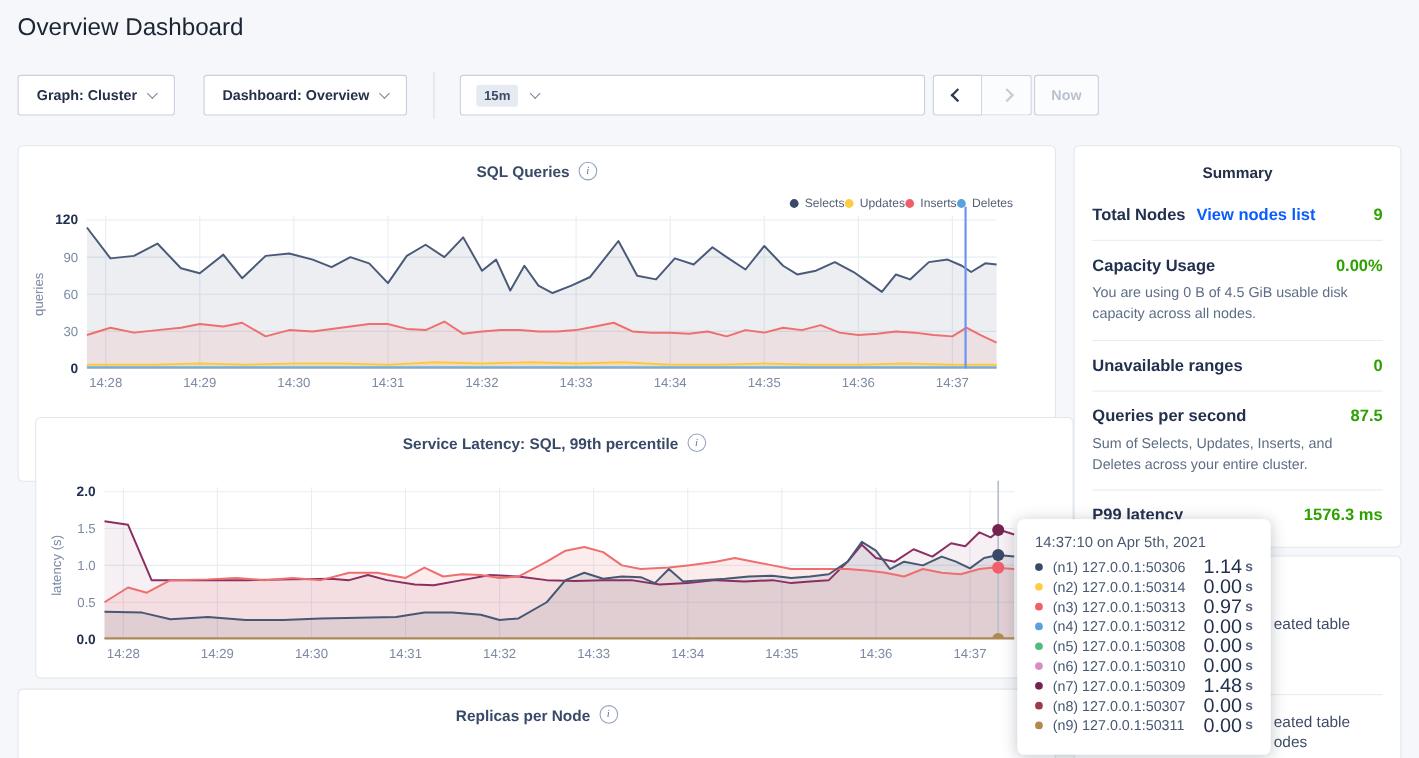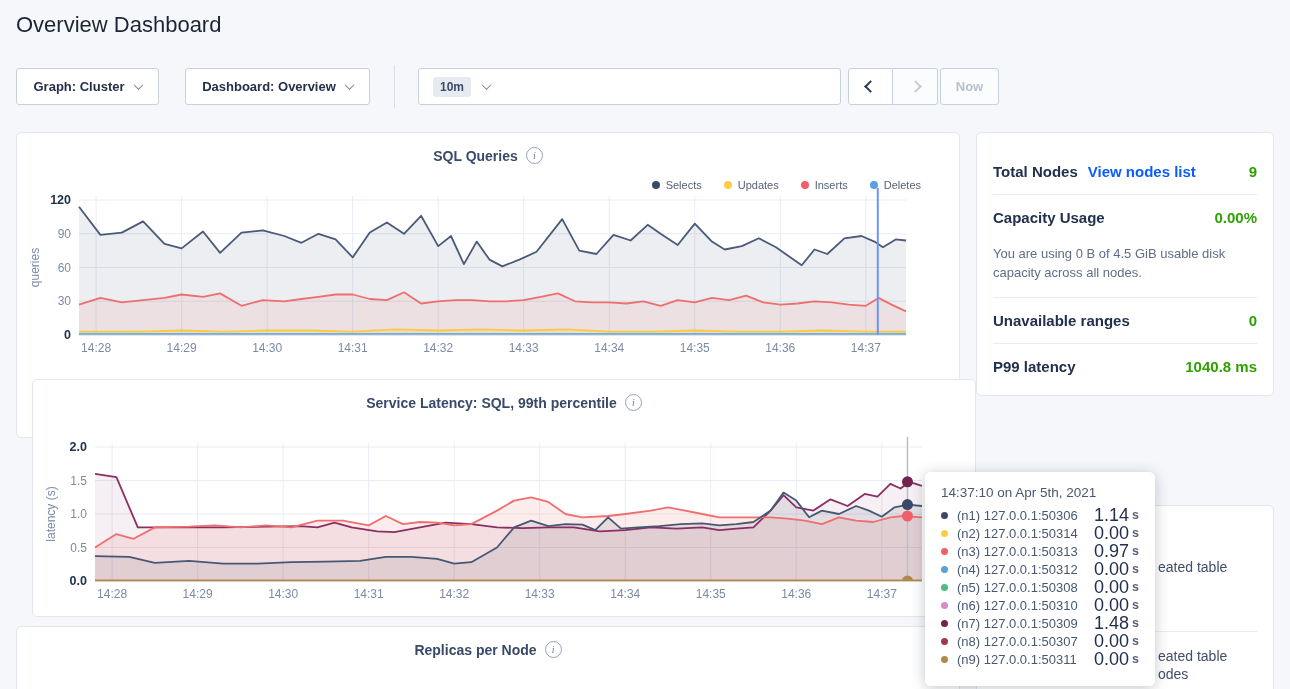--- a/index.html
+++ b/index.html
@@ -30,39 +30,39 @@
   .pn-right { border-radius:0 3px 3px 0; border-left:none; }
 
   .panel { background:#fff; border:1px solid #e2e7ee; border-radius:5px; }
 
   .chart-title-row { position:absolute; left:0; right:0; top:14px; display:flex; align-items:center; justify-content:center; gap:8px; }
   .chart-title { font-size:14px; font-weight:700; color:#394a68; }
   .info-icon { width:17px; height:17px; border:1px solid #93a2bd; border-radius:50%; color:#6b7a96;
     font-size:10px; font-style:italic; font-family:"Liberation Serif", serif;
     display:flex; align-items:center; justify-content:center; cursor:pointer; }
 
-  .legend { position:absolute; right:38px; top:46px; display:flex; gap:22px; }
+  .legend { position:absolute; right:38px; top:46px; display:flex; }
   .legend-item { display:flex; align-items:center; gap:6px; font-size:11px; color:#566176; cursor:pointer; }
   .legend-dot { width:8px; height:8px; border-radius:50%; }
 
   svg text { font-family:"Liberation Sans", sans-serif; }
   .ytick { font-size:12px; fill:#7c8aa3; }
   .ytick.bold { font-weight:700; fill:#20304d; font-size:12.5px; }
   .xtick { font-size:12px; fill:#7c8aa3; }
   .axis-label { font-size:12px; fill:#7c8aa3; }
 
   .summary-panel { left:976px; top:132px; width:298px; padding:16px 16px 6px; }
   .summary-title { text-align:center; font-size:14px; font-weight:700; color:#243049; margin-bottom:8px; }
   .srow { padding:14px 0; border-bottom:1px solid #e8ecf1; }
   .srow:last-child { border-bottom:none; }
   .srow-main { display:flex; align-items:baseline; }
   .srow-label { font-size:15px; font-weight:700; color:#22304e; }
   .srow-link { font-size:15px; font-weight:700; color:#0b5cff; margin-left:10px; cursor:pointer; }
   .srow-value { margin-left:auto; font-size:15px; font-weight:700; color:#2ea102; }
-  .srow-desc { margin-top:19px; font-size:13px; line-height:1.45; color:#5f6e85; }
+  .srow-desc { margin-top:7px; font-size:13px; line-height:1.45; color:#5f6e85; }
 
   .events-panel { left:976px; top:505px; width:298px; height:300px; }
   .event-frag { position:absolute; font-size:14px; color:#404d68; white-space:nowrap; }
   .event-divider { position:absolute; height:1px; background:#e8ecf1; }
 
   .tooltip {
     left:925px; top:472px; width:230px; height:214px; background:rgba(255,255,255,0.98);
     border-radius:6px; box-shadow:0 2px 14px rgba(40,50,70,0.28); padding:13px 16px 10px; z-index:50;
   }
   .tooltip-time { font-size:13.5px; color:#4a5870; margin-bottom:6px; }
@@ -81,21 +81,21 @@
   <span>Graph: Cluster</span>
   <span class="chev"></span>
 </div>
 <div class="abs dd" style="left:185px; top:68px; width:185px;">
   <span>Dashboard: Overview</span>
   <span class="chev"></span>
 </div>
 <div class="abs vdiv" style="left:394px; top:65px; height:43px;"></div>
 
 <div class="abs dd timesel" style="left:418px; top:68px; width:423px;">
-  <span class="range-badge">10m</span>
+  <span class="range-badge">15m</span>
   <span class="chev"></span>
 </div>
 
 <div class="abs btn pnbtn pn-left" style="left:848px; top:68px; width:45px;">
   <span class="arrow left"></span>
 </div>
 <div class="abs btn pnbtn pn-right disabled" style="left:893px; top:68px; width:45px;">
   <span class="arrow right"></span>
 </div>
 <div class="abs btn disabled" style="left:940px; top:68px; width:59px;">
@@ -221,20 +221,21 @@
 </div>
 
 <div class="abs panel" style="left:16px; top:626px; width:944px; height:120px;">
   <div class="chart-title-row">
     <span class="chart-title">Replicas per Node</span>
     <span class="info-icon">i</span>
   </div>
 </div>
 
 <div class="abs panel summary-panel">
+  <div class="summary-title">Summary</div>
 
   <div class="srow">
     <div class="srow-main">
       <span class="srow-label">Total Nodes</span>
       <span class="srow-link">View nodes list</span>
       <span class="srow-value">9</span>
     </div>
   </div>
 
   <div class="srow">
@@ -245,25 +246,32 @@
     <div class="srow-desc">You are using 0 B of 4.5 GiB usable disk capacity across all nodes.</div>
   </div>
 
   <div class="srow">
     <div class="srow-main">
       <span class="srow-label">Unavailable ranges</span>
       <span class="srow-value">0</span>
     </div>
   </div>
 
+  <div class="srow">
+    <div class="srow-main">
+      <span class="srow-label">Queries per second</span>
+      <span class="srow-value">87.5</span>
+    </div>
+    <div class="srow-desc">Sum of Selects, Updates, Inserts, and Deletes across your entire cluster.</div>
+  </div>
 
   <div class="srow">
     <div class="srow-main">
       <span class="srow-label">P99 latency</span>
-      <span class="srow-value">1040.8 ms</span>
+      <span class="srow-value">1576.3 ms</span>
     </div>
   </div>
 </div>
 
 <div class="abs panel events-panel">
   <span class="event-frag" style="left:181px; top:53px;">eated table</span>
   <div class="event-divider" style="left:16px; right:16px; top:125px;"></div>
   <span class="event-frag" style="left:181px; top:142px;">eated table</span>
   <span class="event-frag" style="left:181px; top:160px;">odes</span>
 </div>

